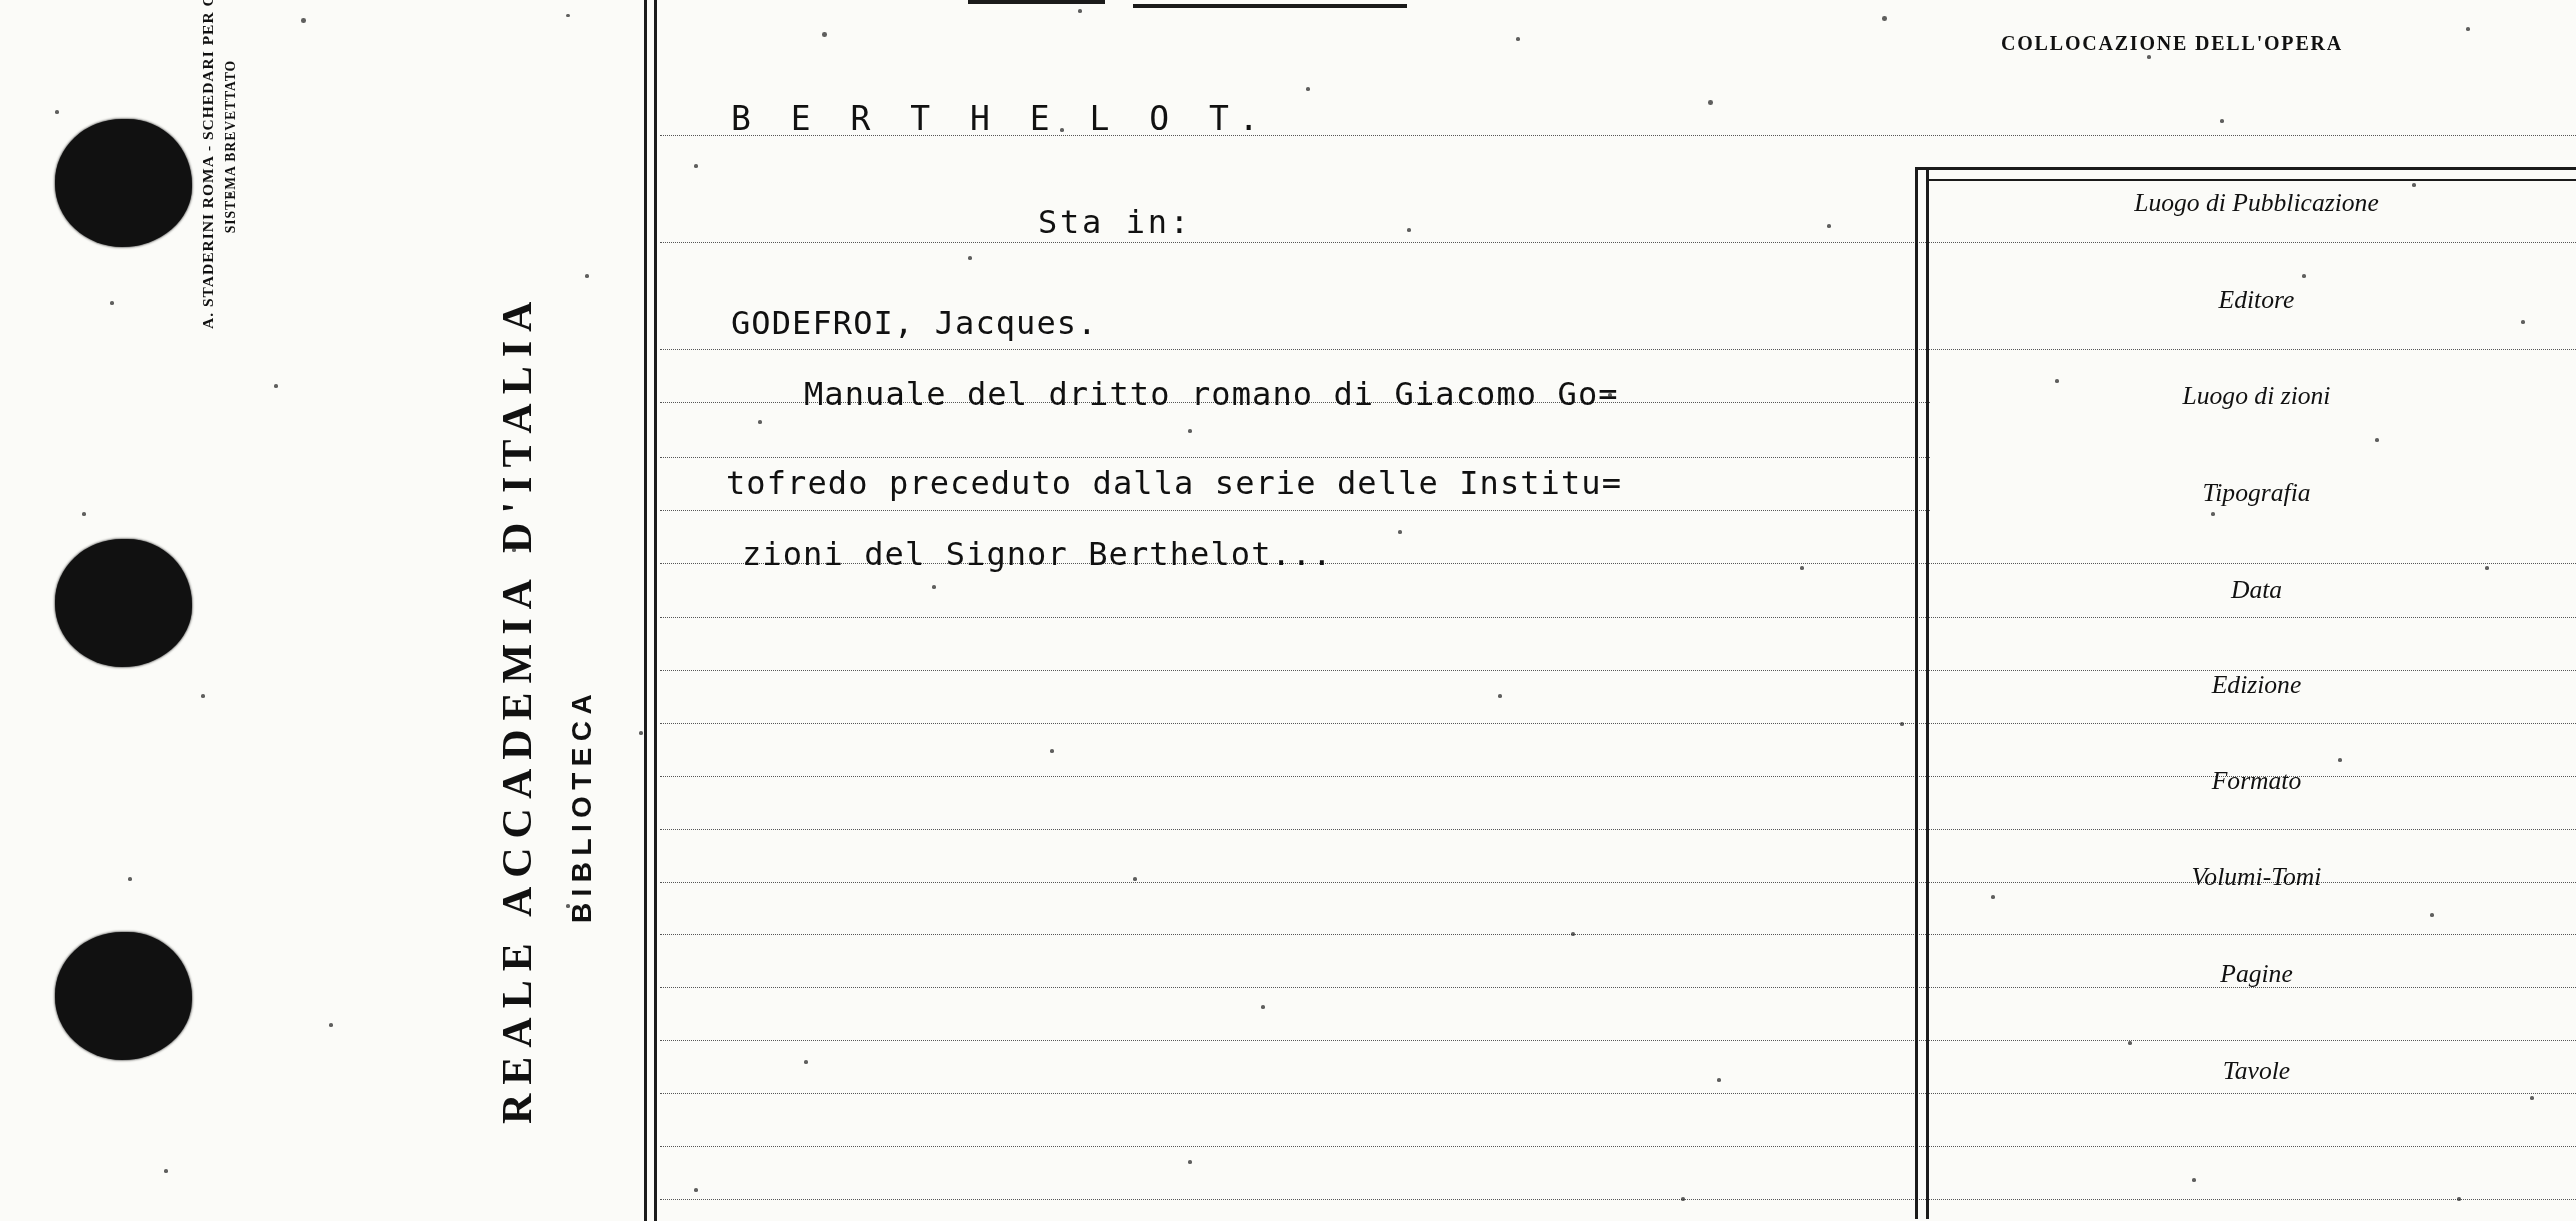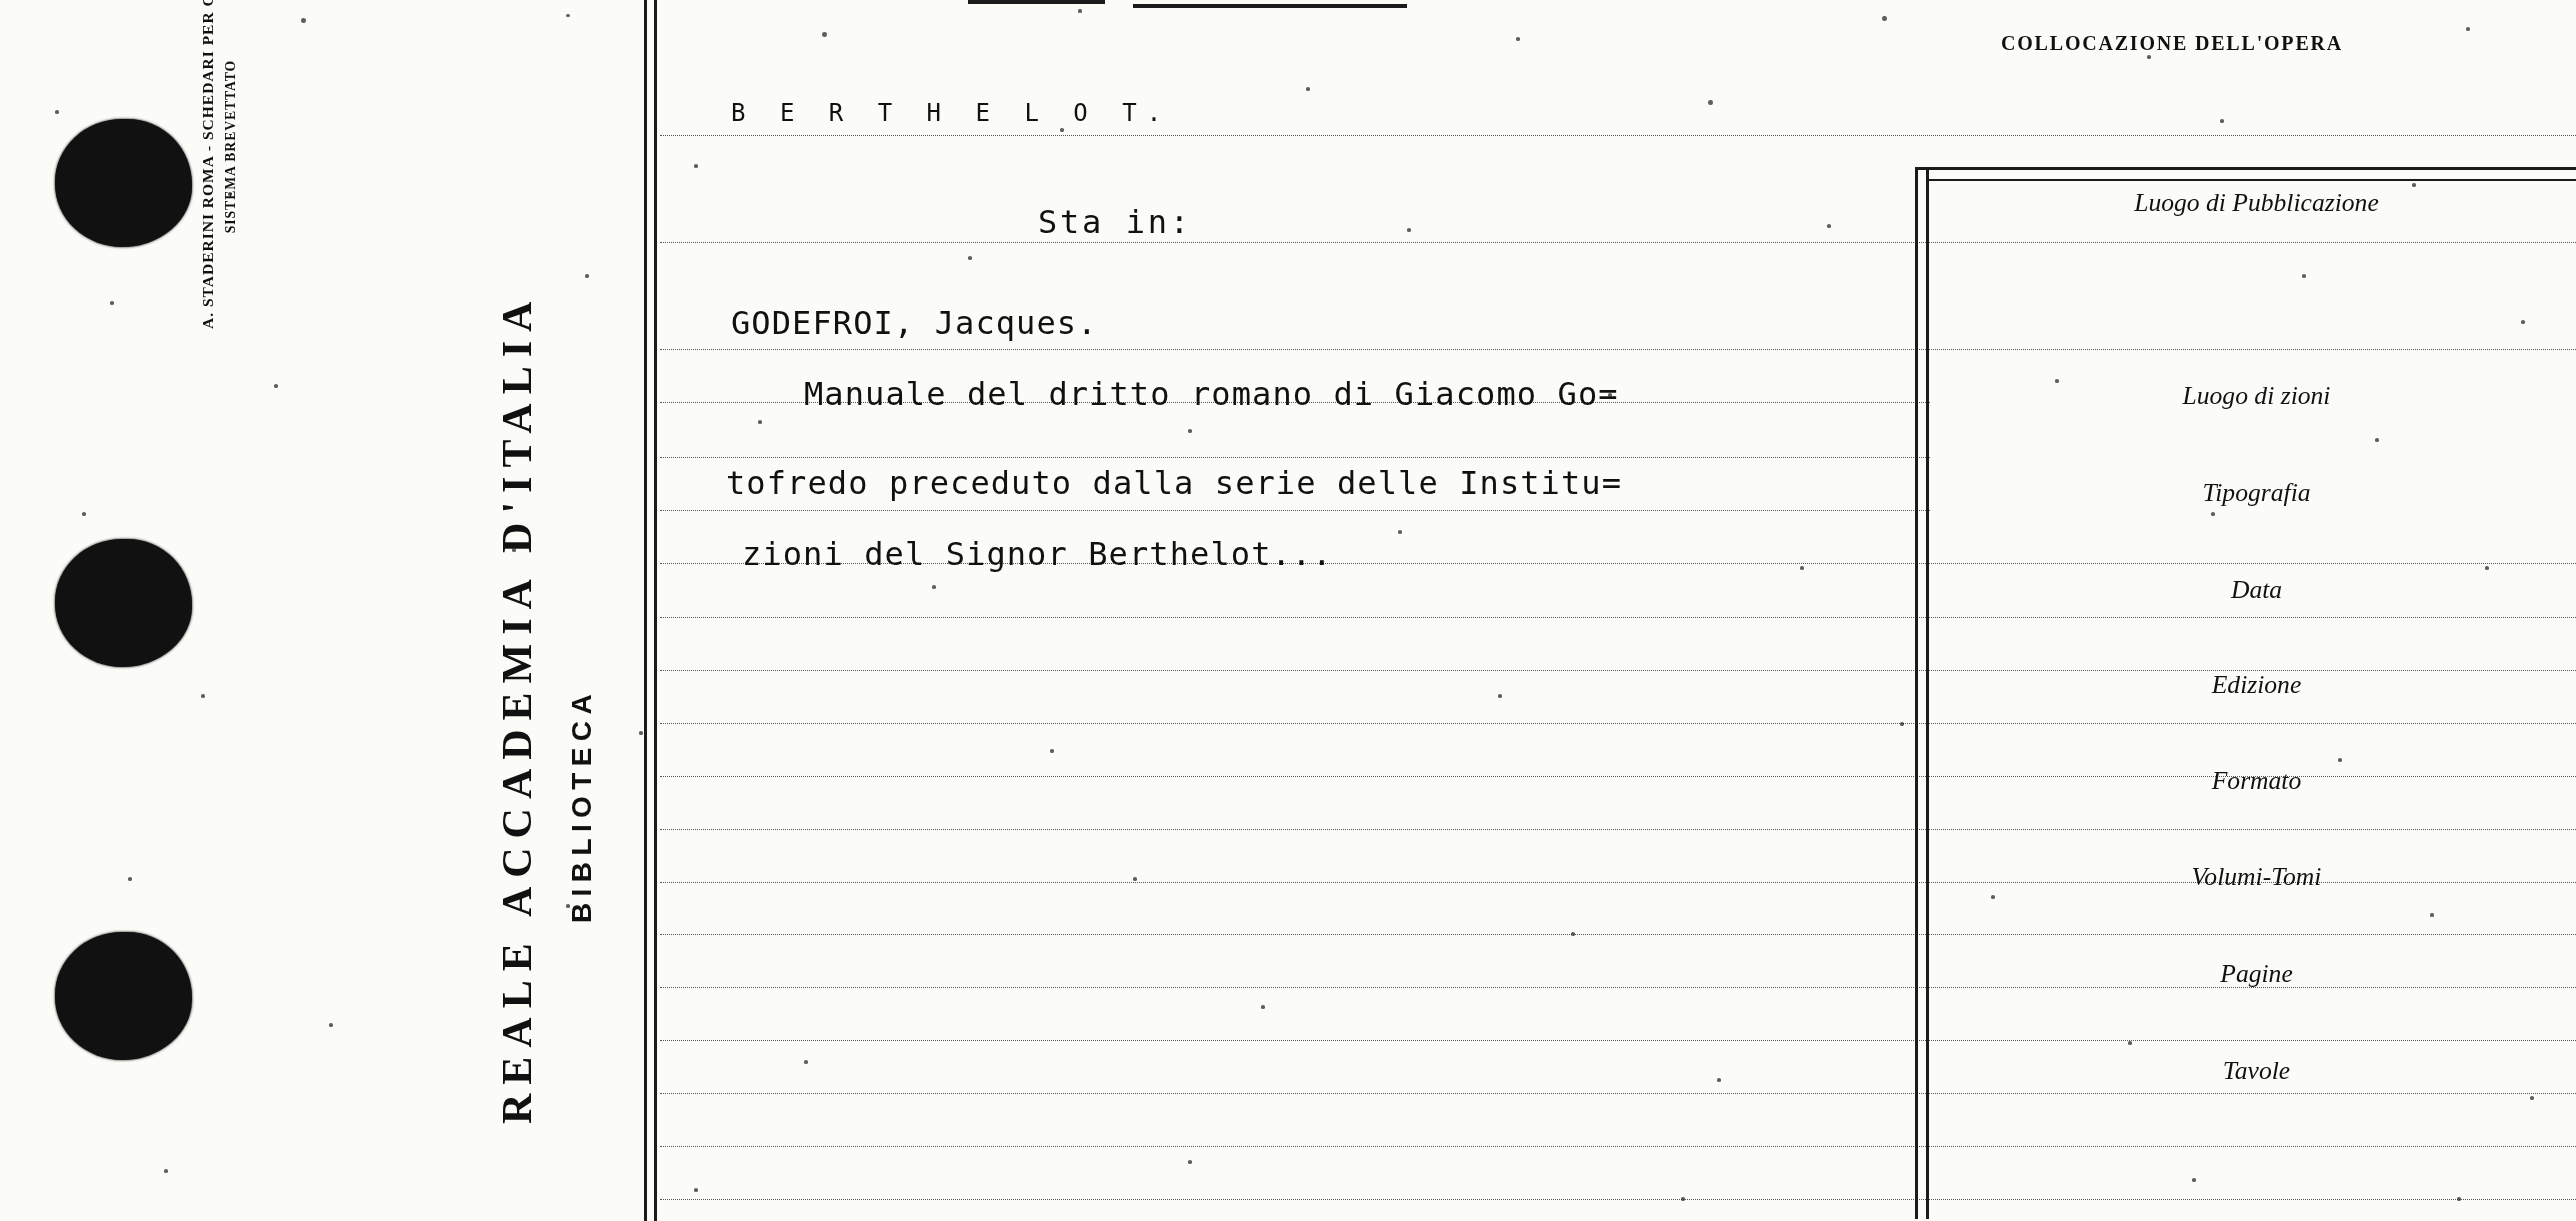--- a/index.html
+++ b/index.html
@@ -109,21 +109,21 @@
 
   
   .typed {
     position: absolute;
     font-family: "DejaVu Sans Mono", monospace;
     font-size: 32px;
     letter-spacing: 1.1px;
     color: #111;
     white-space: nowrap;
   }
-  #t-author   { left: 731px; top: 99px; letter-spacing: 10px; font-size: 24px; }
+  #t-author   { left: 731px; top: 99px; letter-spacing: 10px; font-size: 33px; }
   #t-stain    { left: 1038px; top: 203px; letter-spacing: 2.7px; }
   #t-godefroi { left: 731px; top: 304px; }
   #t-l1       { left: 804px; top: 375px; }
   #t-l2       { left: 726px; top: 464px; }
   #t-l3       { left: 726px; top: 535px; margin-left: 16px; }
   #t-coll     { left: 813px; top: 813px; }
 
   
   .colloc {
     position: absolute;
@@ -208,20 +208,21 @@
   <div class="typed" id="t-l2">tofredo preceduto dalla serie delle Institu=</div>
   <div class="typed" id="t-l3">zioni del Signor Berthelot...</div>
 
   <div class="colloc">COLLOCAZIONE  DELL'OPERA</div>
   <div class="rbox-top1"></div>
   <div class="rbox-top2"></div>
   <div class="rbox-l1"></div>
   <div class="rbox-l2"></div>
 
   <div class="rfield" style="top:188px;">Luogo di Pubblicazione</div>
+  <div class="rfield" style="top:285px;">Editore</div>
   <div class="rfield" style="top:381px;">Luogo di zioni</div>
   <div class="rfield" style="top:478px;">Tipografia</div>
   <div class="rfield" style="top:575px;">Data</div>
   <div class="rfield" style="top:670px;">Edizione</div>
   <div class="rfield" style="top:766px;">Formato</div>
   <div class="rfield" style="top:862px;">Volumi-Tomi</div>
   <div class="rfield" style="top:959px;">Pagine</div>
   <div class="rfield" style="top:1056px;">Tavole</div>
 
 <div class="speck" style="left: 301px; top: 18px; width: 4.6px; height: 4.6px;"></div>

